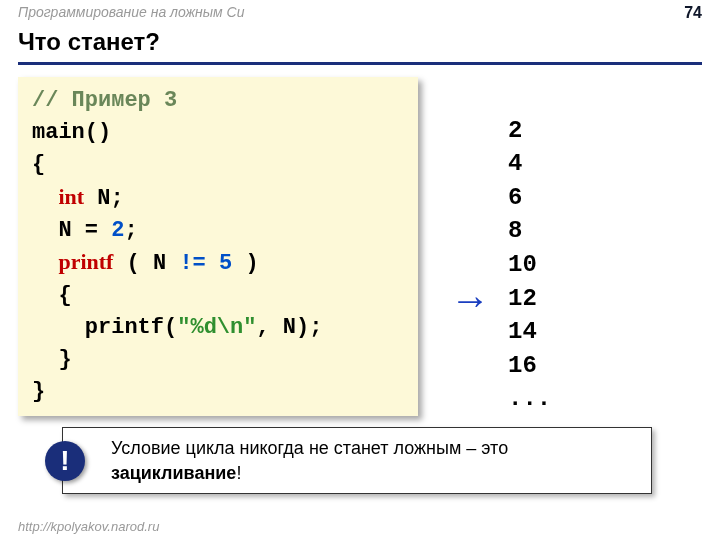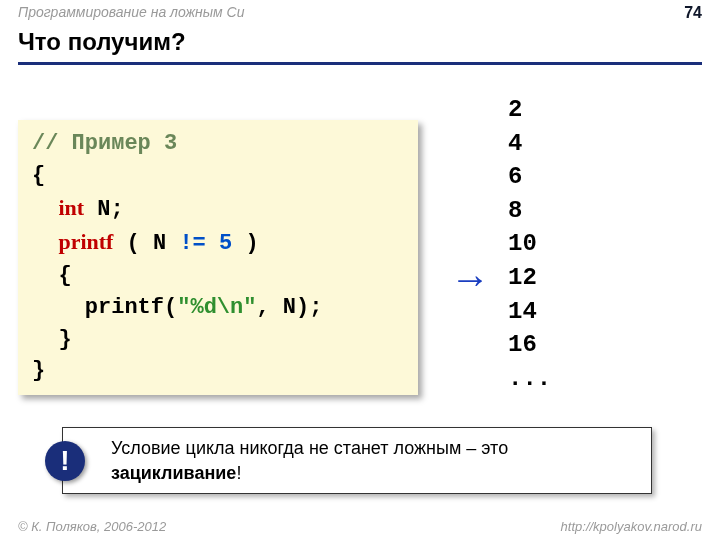--- a/index.html
+++ b/index.html
@@ -121,28 +121,30 @@
   }
 </style>
 </head>
 <body>
 
 <div class="header-bar">
   <span>Программирование на ложным Си</span>
   <span class="page-number">74</span>
 </div>
 
-<div class="title">Что получим?</div>
+<div class="title">Что станет?</div>
 <div class="title-underline"></div>
 
 <div class="content">
   <div class="code-box">
     <div><span class="c-comment">// Пример 3</span></div>
+    <div>main()</div>
     <div>{</div>
     <div>&nbsp;&nbsp;<span class="kw-red">int</span><span> N;</span></div>
+    <div>&nbsp;&nbsp;<span>N = </span><span class="lit-blue">2</span><span>;</span></div>
     <div>&nbsp;&nbsp;<span class="kw-red">printf</span><span> ( N </span><span class="op-blue">!=</span><span> </span><span class="lit-blue">5</span><span> )</span></div>
     <div>&nbsp;&nbsp;<span>{</span></div>
     <div>&nbsp;&nbsp;&nbsp;&nbsp;<span>printf(</span><span class="str-green">"%d\n"</span><span>, N);</span></div>
     <div>&nbsp;&nbsp;<span>}</span></div>
     <div>}</div>
   </div>
 
   <div class="output-col">
     <div class="arrow">→</div>
     <div class="output">
@@ -158,15 +160,14 @@
     </div>
   </div>
 </div>
 
 <div class="warning-box">
   <div class="excl">!</div>
   <span>Условие цикла никогда не станет ложным – это </span><span class="warn-key">зацикливание</span><span>!</span>
 </div>
 
 <div class="footer">
-  <span>© К. Поляков, 2006-2012</span>
   <span>http://kpolyakov.narod.ru</span>
 </div>
 
 </body></html>

